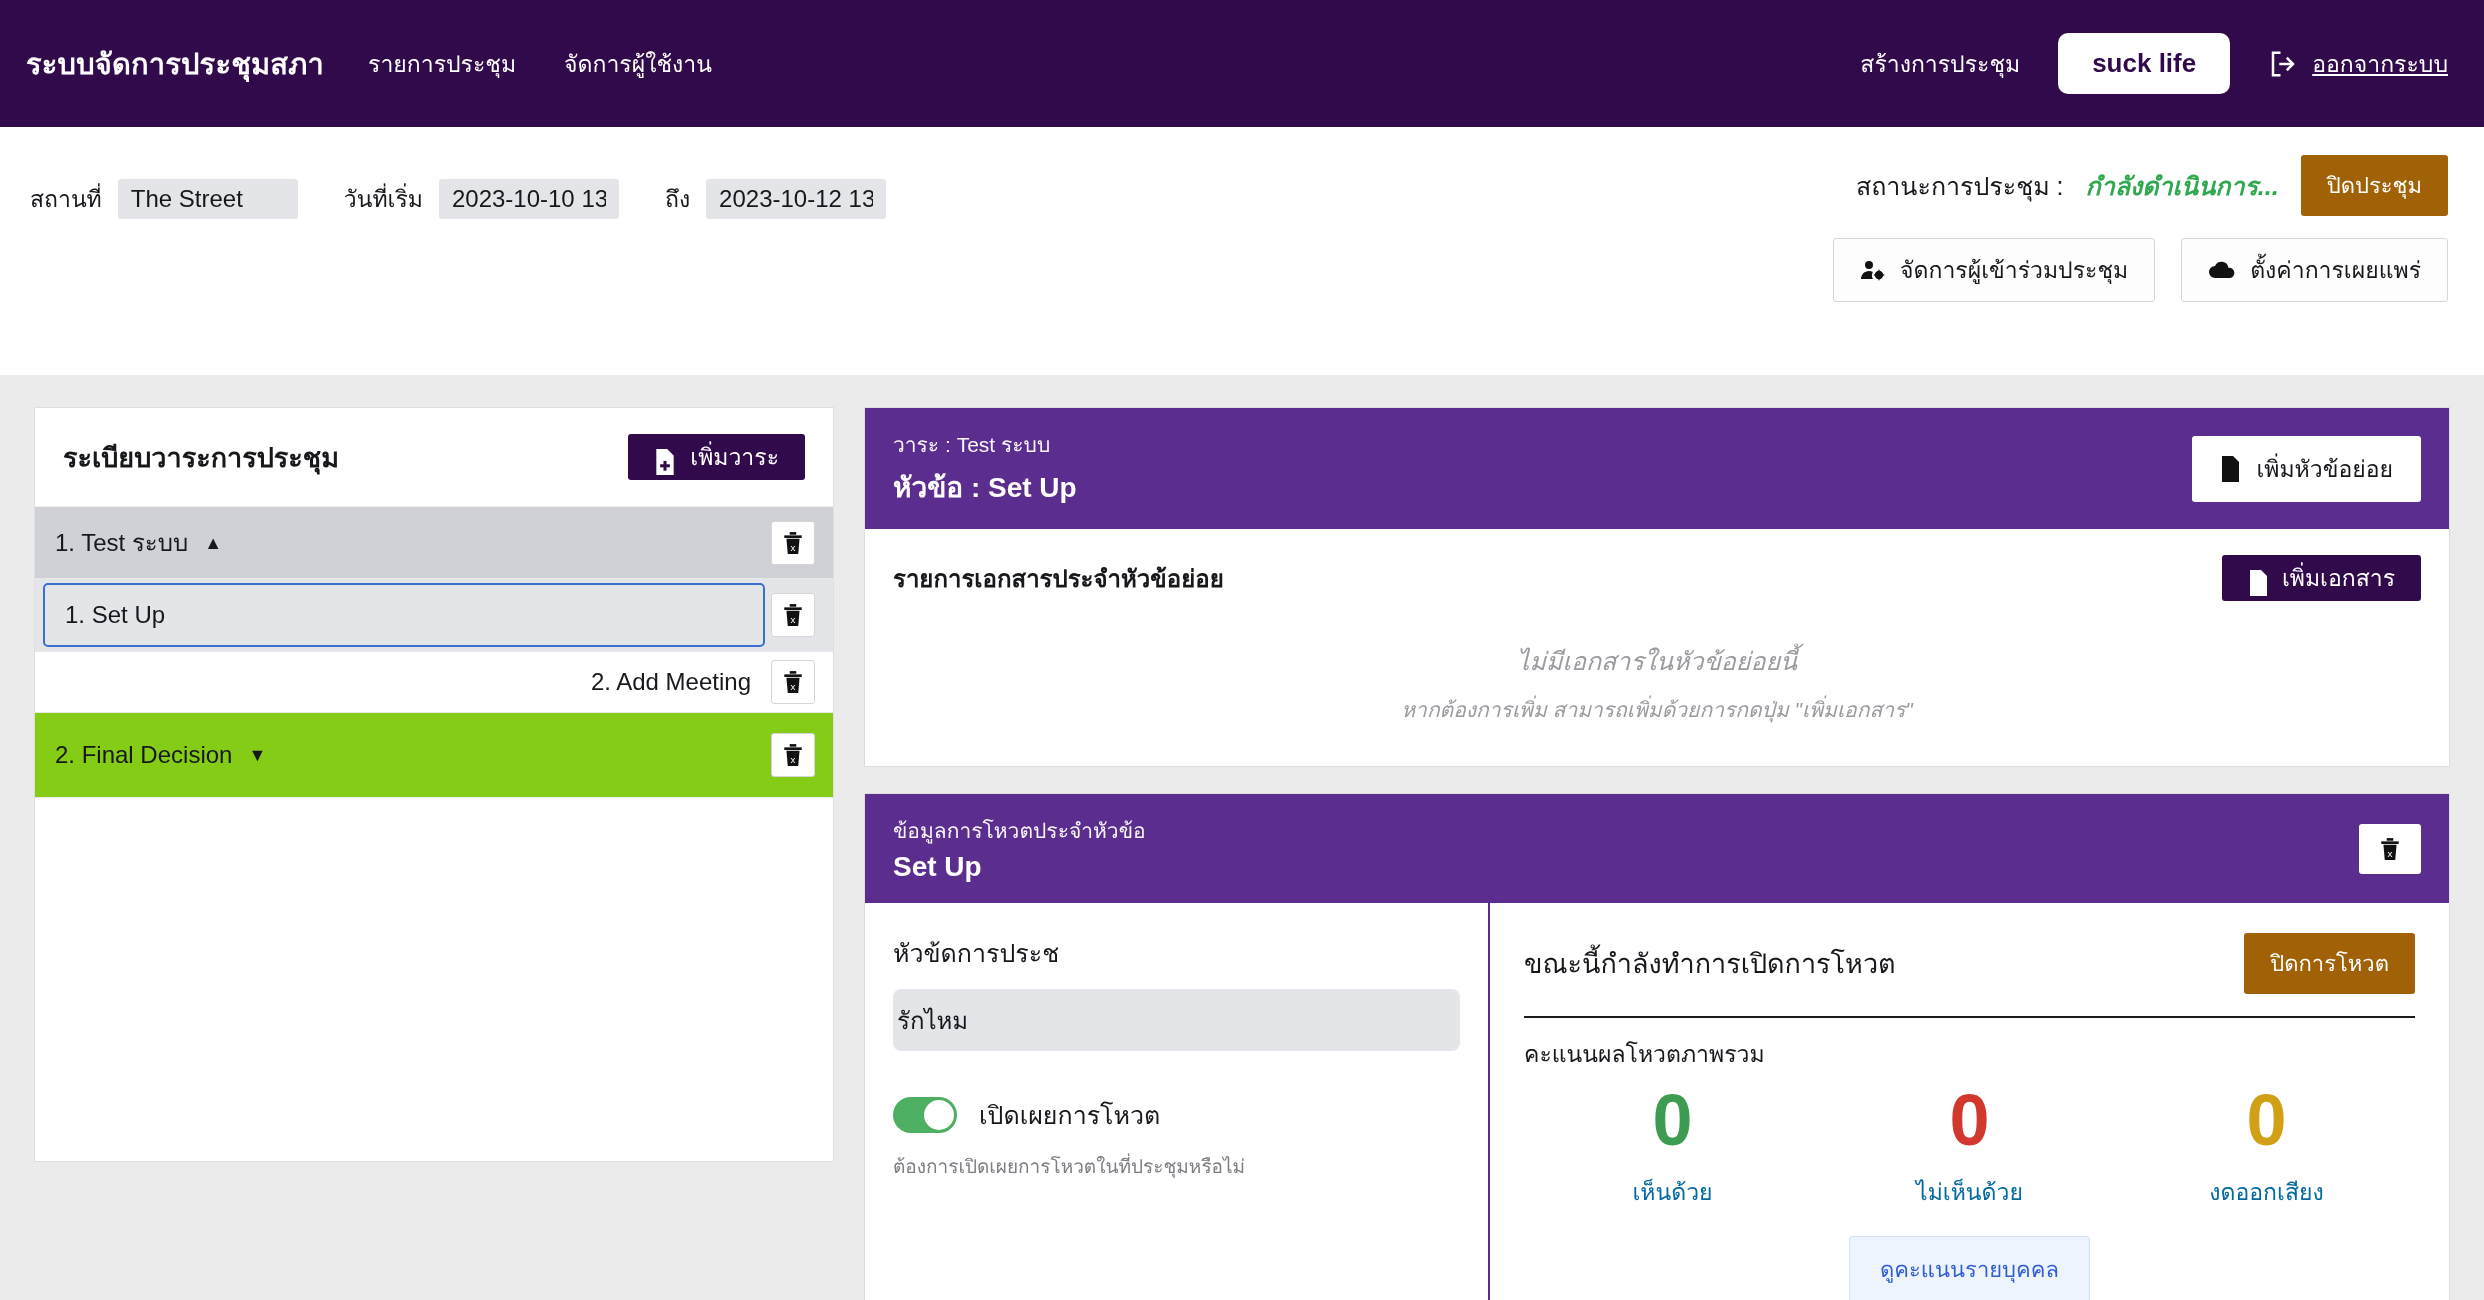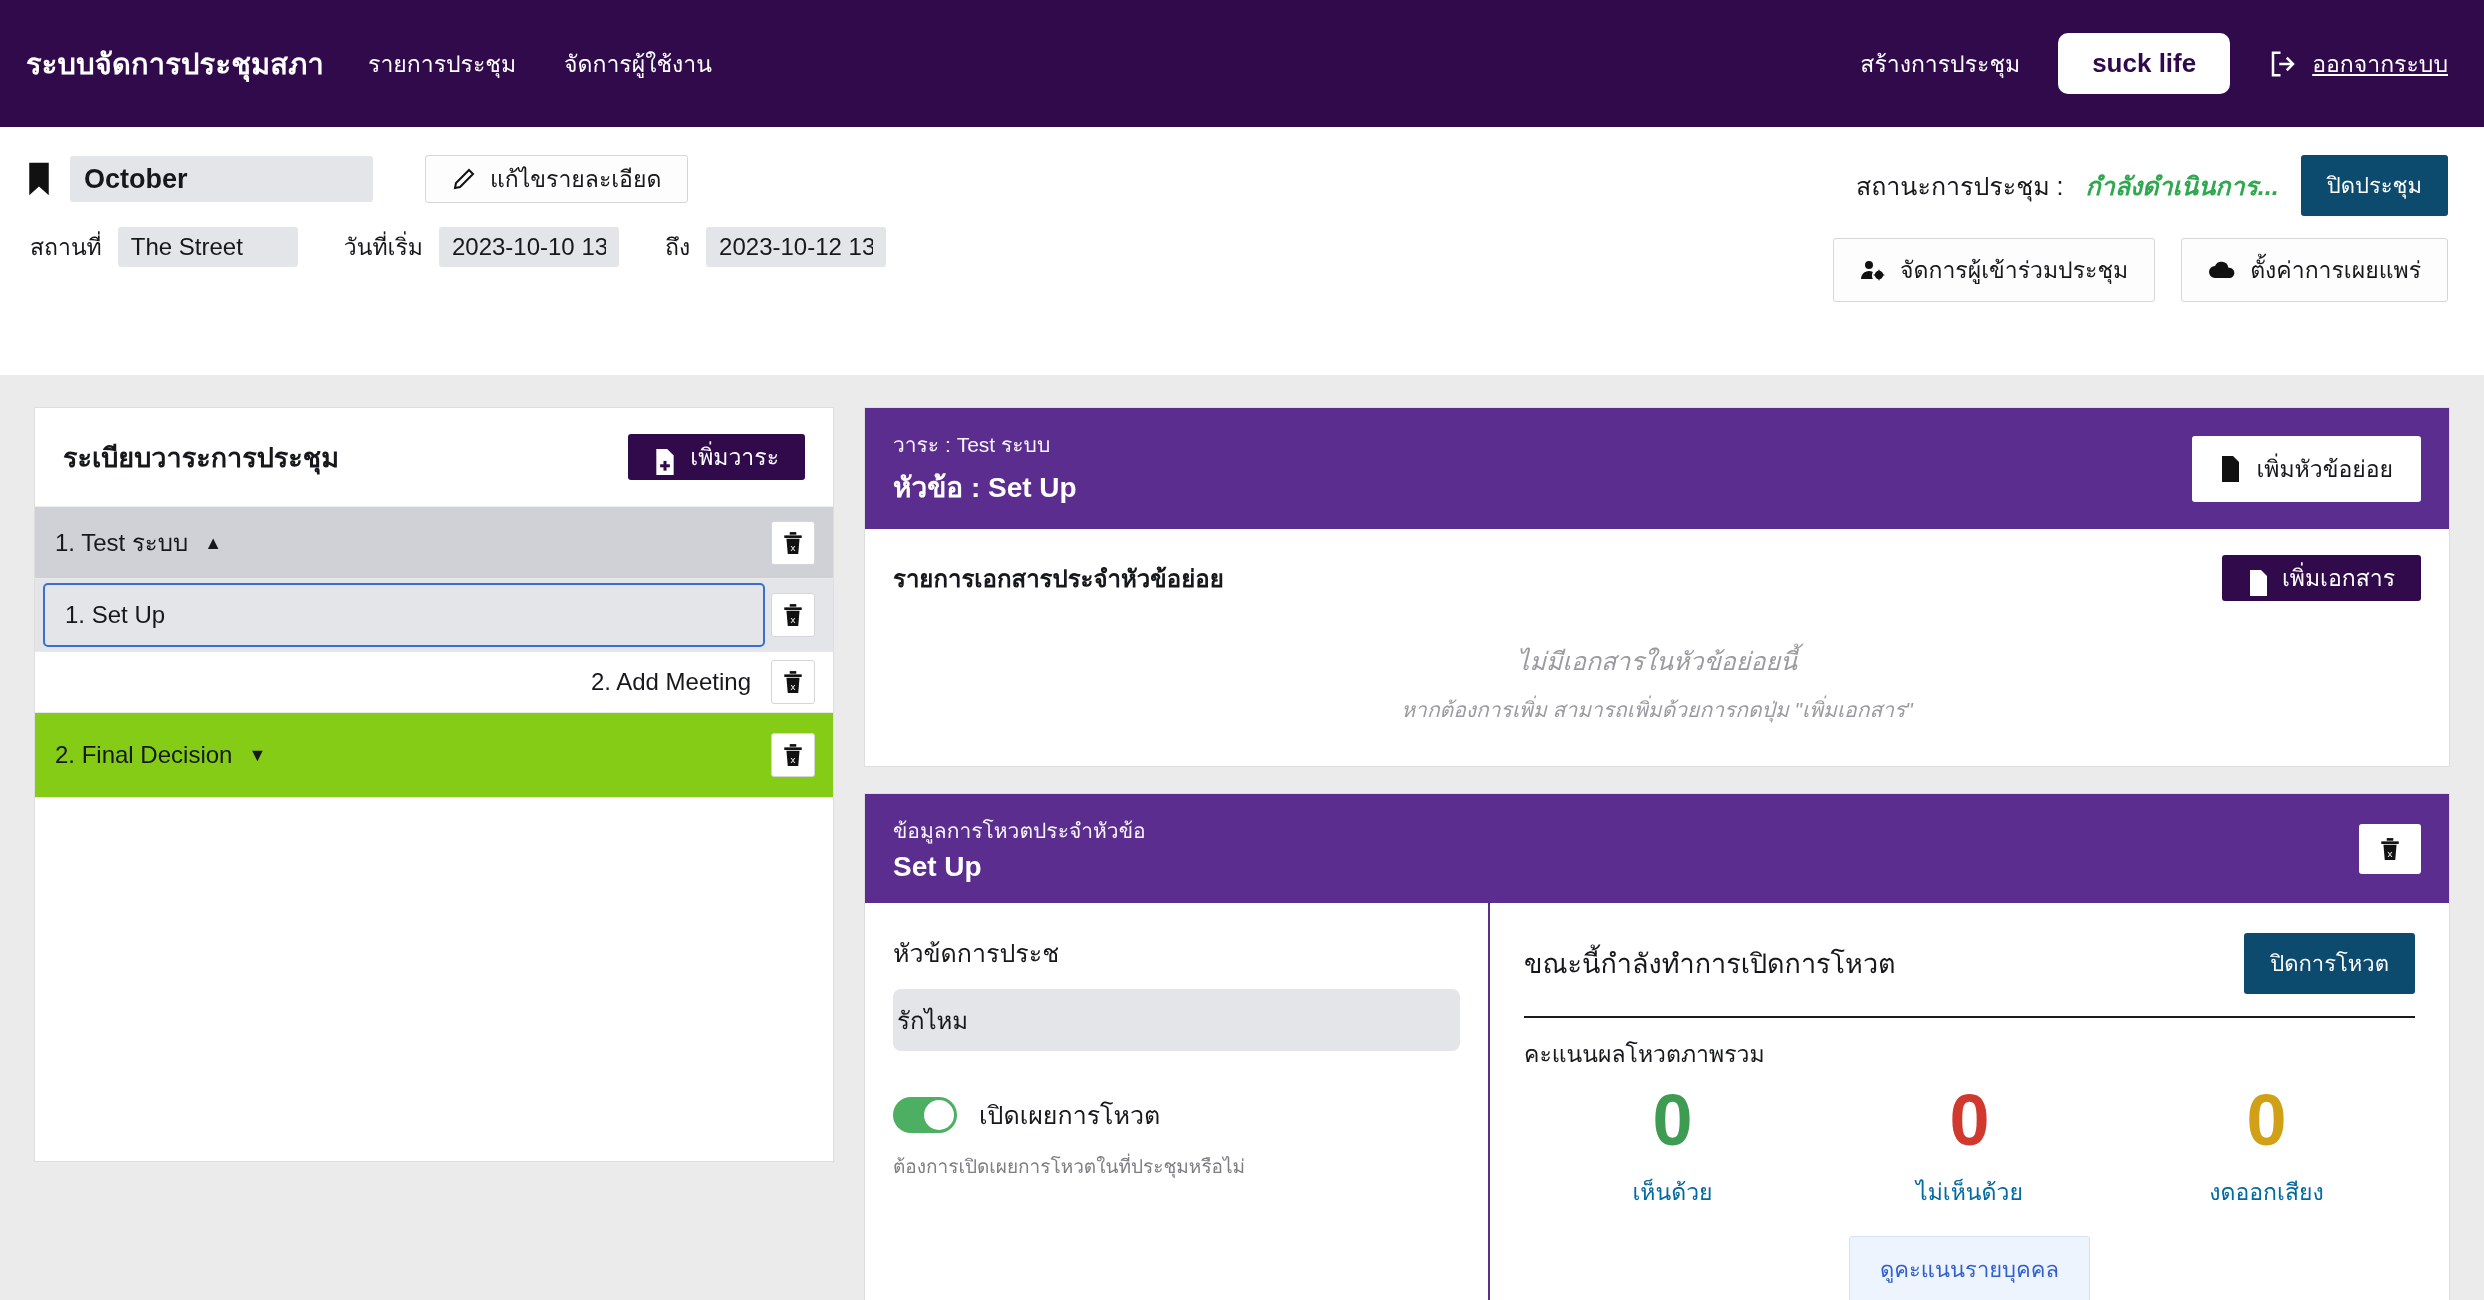--- a/index.html
+++ b/index.html
@@ -104,21 +104,21 @@
   
   .info-right {
     position: absolute;
     right: 36px; top: 28px;
     display: flex; flex-direction: column; align-items: flex-end; gap: 22px;
   }
   .status-line { display: flex; align-items: center; gap: 22px; }
   .status-text { font-size: 25px; color: #16181c; white-space: nowrap; }
   .status-value { font-style: italic; font-weight: bold; color: #2fa84f; }
   .btn-danger {
-    background: #0c4a6e;
+    background: #a16207;
     border: none; border-radius: 3px;
     color: #ffffff;
     font-family: inherit;
     font-size: 22px;
     padding: 13px 26px;
     cursor: pointer;
     white-space: nowrap;
   }
   .info-right-btns { display: flex; gap: 26px; }
 
@@ -308,36 +308,20 @@
             <path d="M15 7l5 5-5 5"></path>
             <path d="M20 12H9"></path>
         </svg>
       </span>
       <span class="lbl">ออกจากระบบ</span>
     </span>
   </div>
 </div>
 
 <div class="info-bar">
-  <div class="info-row1">
-    <span class="icon bookmark-ico">
-      <svg width="26" height="38" viewBox="0 0 24 32" fill="#111111">
-        <path d="M3 1h18v30l-9-8-9 8z"></path>
-      </svg>
-    </span>
-    <input class="title-input" type="text" value="October" style="">
-    <button class="btn-outline">
-      <span class="icon">
-        <svg width="24" height="24" viewBox="0 0 24 24" fill="none" stroke="#111" stroke-width="2">
-          <path d="M17 3l4 4L8 20l-5 1 1-5z"></path>
-        </svg>
-      </span>
-      <span>แก้ไขรายละเอียด</span>
-    </button>
-  </div>
 
   <div class="info-row2">
     <span class="fld-label">สถานที่</span>
     <input class="fld-input fld-place" type="text" value="The Street" style="">
     <span class="fld-label gap-l">วันที่เริ่ม</span>
     <input class="fld-input fld-date" type="text" value="2023-10-10 13:27" style="">
     <span class="fld-label gap-l">ถึง</span>
     <input class="fld-input fld-date" type="text" value="2023-10-12 13:27" style="">
   </div>
 

